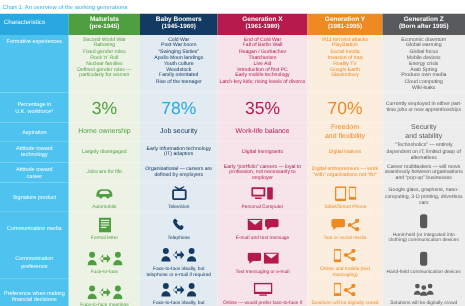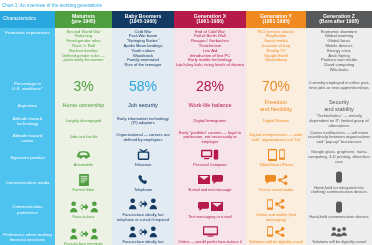--- a/index.html
+++ b/index.html
@@ -121,22 +121,22 @@
       <td class="cell ml" style="background:#EDF3E4;color:#4F9E3F">Second World War<br>Rationing<br>Fixed-gender roles<br>Rock 'n' Roll<br>Nuclear families<br>Defined gender roles — particularly for women</td>
       <td class="cell ml" style="background:#E2EAF2;color:#123A63">Cold War<br>Post-War boom<br>“Swinging Sixties”<br>Apollo Moon landings<br>Youth culture<br>Woodstock<br>Family orientated<br>Rise of the teenager</td>
       <td class="cell ml" style="background:#F7E4EA;color:#B51A4B">End of Cold War<br>Fall of Berlin Wall<br>Reagan / Gorbachev<br>Thatcherism<br>Live Aid<br>Introduction of first PC<br>Early mobile technology<br>Latch-key kids; rising levels of divorce</td>
       <td class="cell ml" style="background:#FCEEDF;color:#EF8A23">9/11 terrorist attacks<br>PlayStation<br>Social media<br>Invasion of Iraq<br>Reality TV<br>Google Earth<br>Glastonbury</td>
       <td class="cell ml" style="background:#EDEDED;color:#58595B">Economic downturn<br>Global warming<br>Global focus<br>Mobile devices<br>Energy crisis<br>Arab Spring<br>Produce own media<br>Cloud computing<br>Wiki-leaks</td>
     </tr>
 
     <tr class="r-pct">
       <td class="rowlabel ml" style="background:#4FC3F0">Percentage in<br>U.K. workforce*</td>
       <td class="pct" style="background:#EDF3E4;color:#4F9E3F">3%</td>
-      <td class="pct" style="background:#E2EAF2;color:#29A8E0">58%</td>
-      <td class="pct" style="background:#F7E4EA;color:#B51A4B">28%</td>
+      <td class="pct" style="background:#E2EAF2;color:#29A8E0">78%</td>
+      <td class="pct" style="background:#F7E4EA;color:#B51A4B">35%</td>
       <td class="pct" style="background:#FCEEDF;color:#EF8A23">70%</td>
       <td class="cell ml" style="background:#EDEDED;color:#58595B">Currently employed in either part-time jobs or new apprenticeships</td>
     </tr>
 
     <tr class="r-asp">
       <td class="rowlabel" style="background:#4FC3F0">Aspiration</td>
       <td class="cell-lg" style="background:#EDF3E4;color:#4F9E3F">Home ownership</td>
       <td class="cell-lg" style="background:#E2EAF2;color:#123A63">Job security</td>
       <td class="cell-lg" style="background:#F7E4EA;color:#B51A4B">Work-life balance</td>
       <td class="cell-lg ml" style="background:#FCEEDF;color:#EF8A23">Freedom<br>and flexibility</td>

